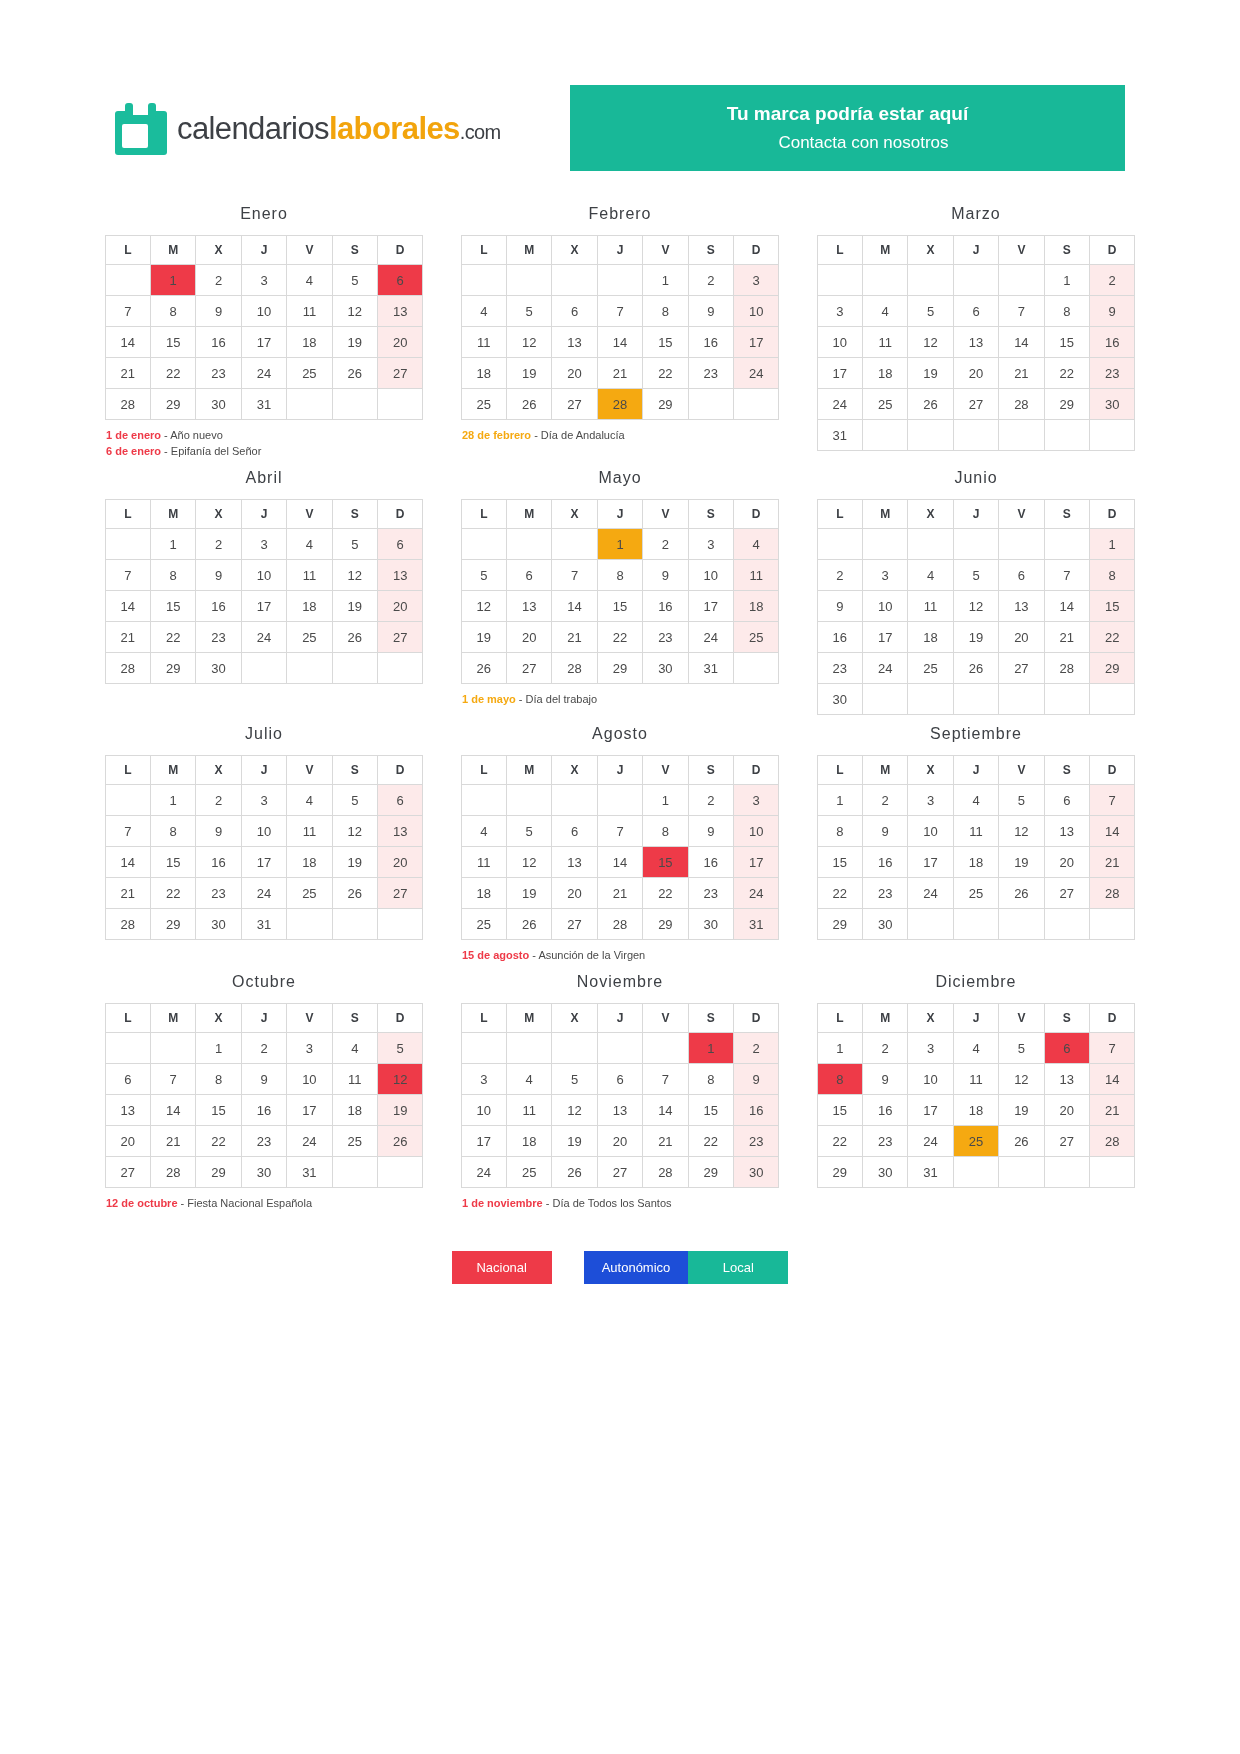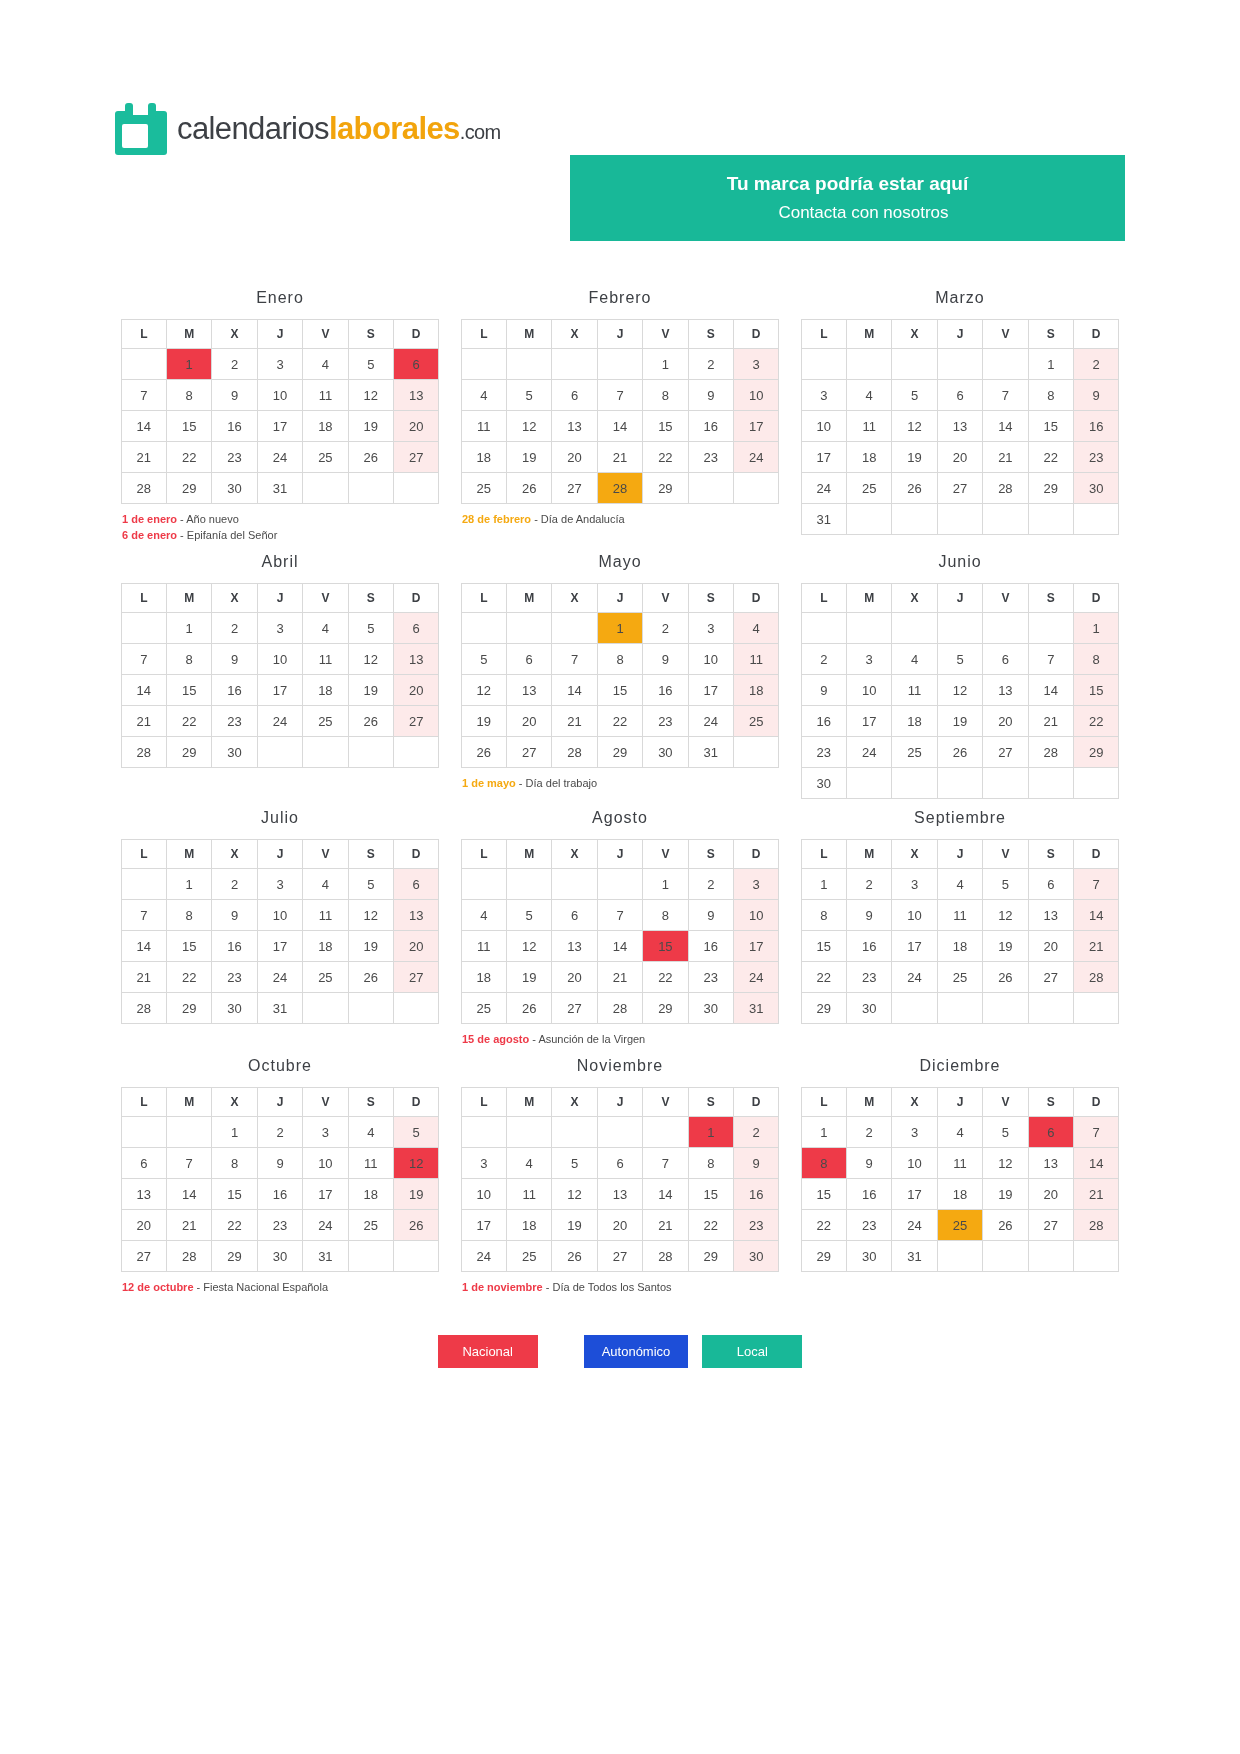--- a/index.html
+++ b/index.html
@@ -18,21 +18,20 @@
     padding: 0;
     position: relative;
   }
 
   
   .header {
     display: flex;
     align-items: flex-start;
     padding: 85px 115px 0 115px;
     gap: 0;
-    flex-direction: column;
   }
   .logo-wrap {
     display: flex;
     align-items: center;
     width: 405px;
     padding-top: 18px;
   }
   .logo-mark {
     width: 52px;
     height: 52px;
@@ -98,23 +97,23 @@
     font-weight: 700;
     color: #3d4045;
     margin: 36px 0 0 0;
     letter-spacing: 0.2px;
   }
 
   
   .months {
     display: grid;
     grid-template-columns: repeat(3, 340px);
-    column-gap: 0px;
+    column-gap: 16px;
     justify-content: center;
-    margin-top: 48px;
+    margin-top: 34px;
     padding: 0 100px;
   }
   .month-cell {
     width: 340px;
     padding: 0 8px;
     margin-bottom: 10px;
   }
 
   .month-name {
     text-align: center;
@@ -159,21 +158,20 @@
   }
   .notes div { white-space: nowrap; }
   .notes .n-nacional { color: #ee3a48; font-weight: 700; }
   .notes .n-autonomico { color: #f5a911; font-weight: 700; text-align: right; }
   .notes .n-desc { color: #4a4a4a; font-weight: 400; }
 
   
   .legend {
     display: flex;
     justify-content: center;
-    gap: 14px;
     margin-top: 30px;
   }
   .legend .chip {
     min-width: 100px;
     height: 33px;
     display: flex;
     align-items: center;
     justify-content: center;
     color: #fff;
     font-size: 13px;

